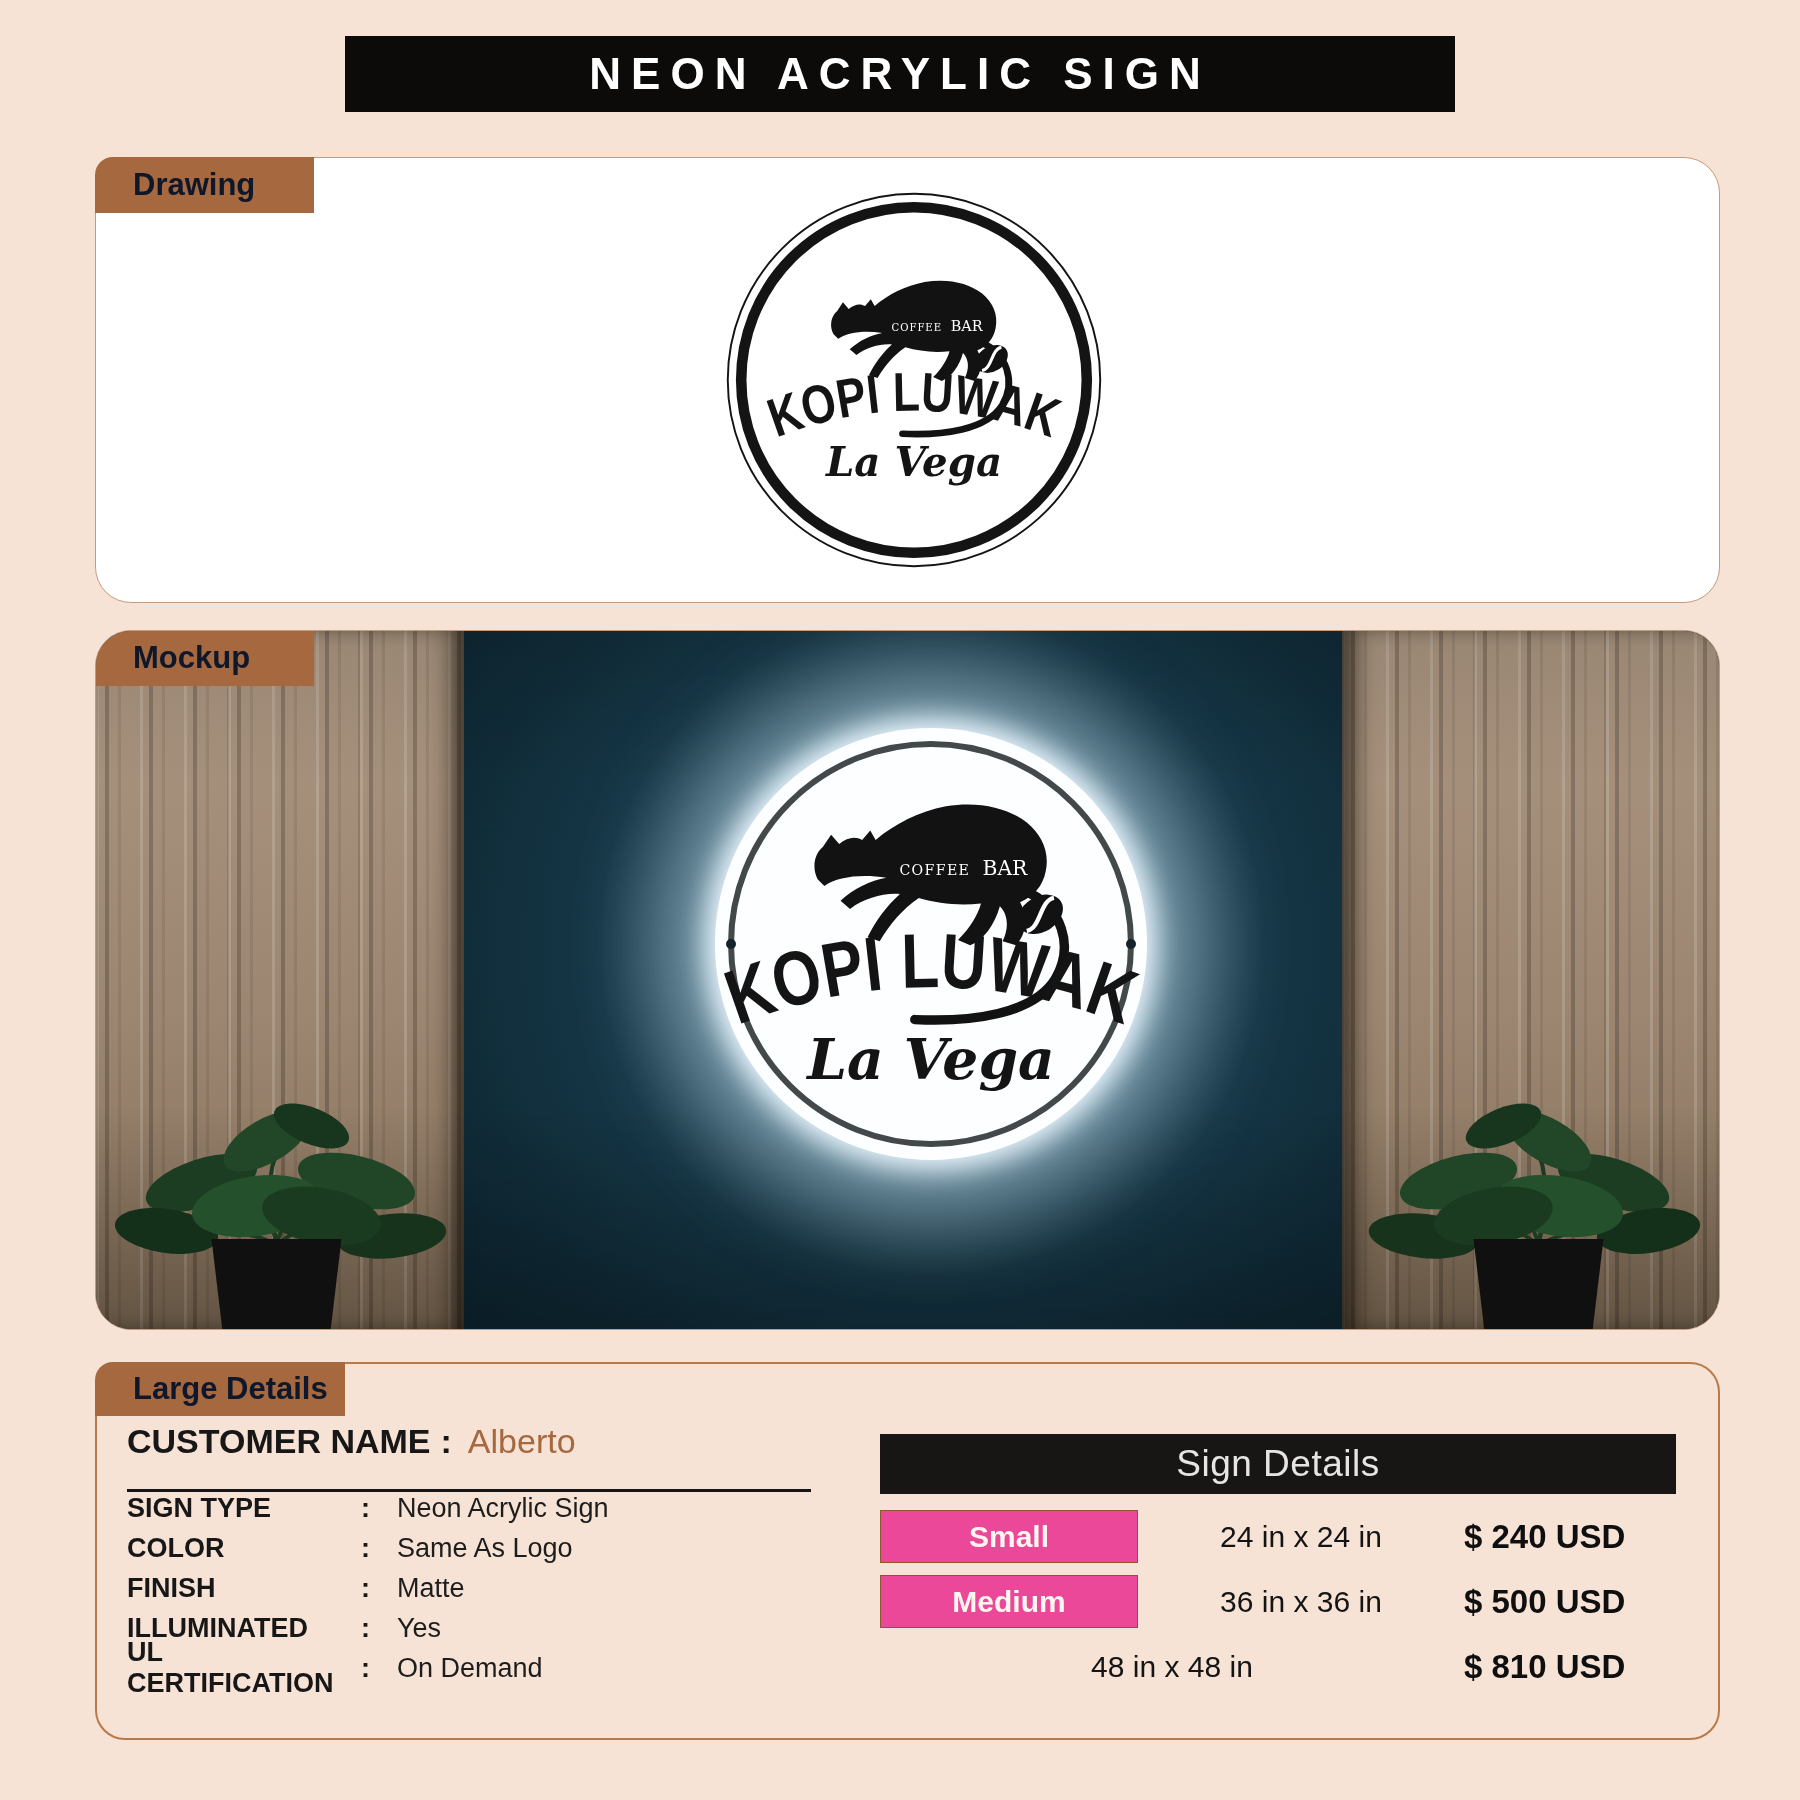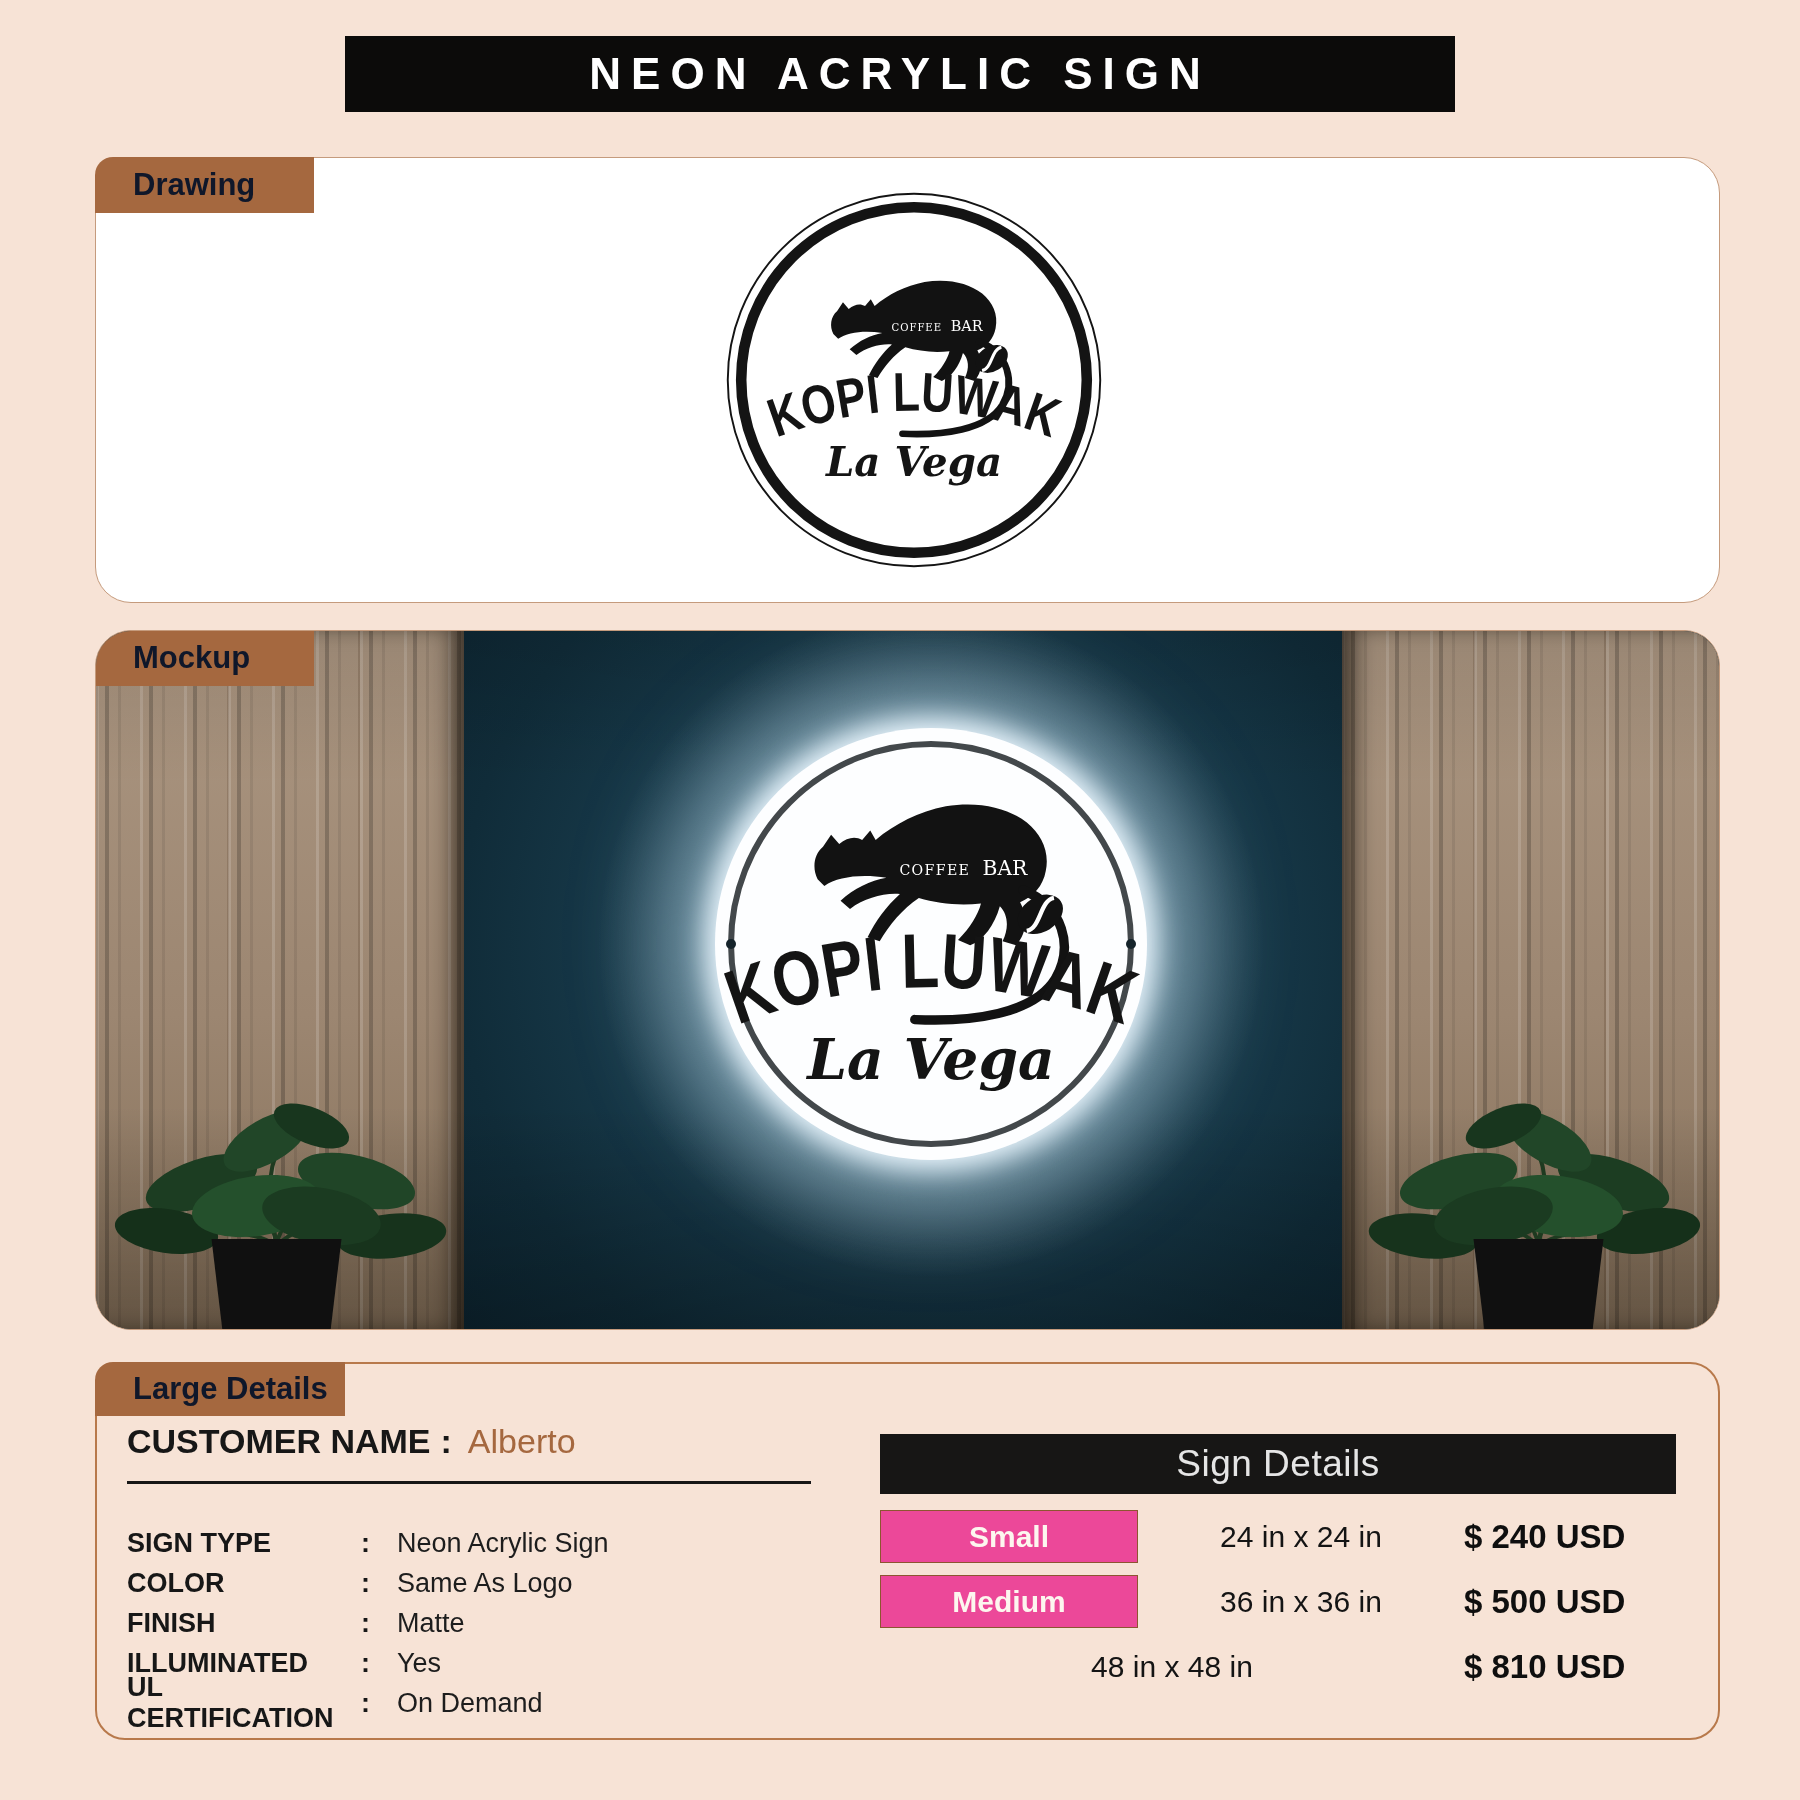--- a/index.html
+++ b/index.html
@@ -94,27 +94,27 @@
   .plant-right{right:8px;transform:scaleX(-1);}
 
   
   .quote-panel{
     position:absolute;left:95px;top:1362px;width:1625px;height:378px;
     border:2px solid #b8794b;border-radius:30px;box-sizing:border-box;
   }
   .quote-panel .tab{left:-2px;top:-2px;width:250px;height:54px;}
   .customer-line{
     position:absolute;left:30px;top:58px;width:684px;
-    border-bottom:3px solid #161616;padding-bottom:20px;
+    border-bottom:3px solid #161616;padding-bottom:28px;
     display:flex;align-items:flex-end;
   }
   .customer-line .lbl{font-size:34px;font-weight:bold;color:#171717;}
   .customer-line .colon{font-size:34px;font-weight:bold;color:#171717;margin:0 16px 0 10px;}
   .customer-line .val{font-size:34px;color:#a5683f;}
-  .spec-rows{position:absolute;left:30px;top:124px;width:710px;margin-top:35px;}
+  .spec-rows{position:absolute;left:30px;top:124px;width:710px;}
   .spec-row{display:flex;align-items:center;height:40px;}
   .spec-row .lbl{width:234px;font-size:27px;font-weight:bold;color:#171717;}
   .spec-row .colon{width:36px;font-size:27px;font-weight:bold;color:#171717;}
   .spec-row .val{font-size:27px;color:#1d1d1d;}
 
   .sign-details{position:absolute;left:783px;top:70px;width:796px;}
   .sd-header{
     height:60px;background:#171615;display:flex;align-items:center;justify-content:center;
   }
   .sd-header span{color:#e5e5e5;font-size:37px;font-weight:normal;letter-spacing:.5px;}

